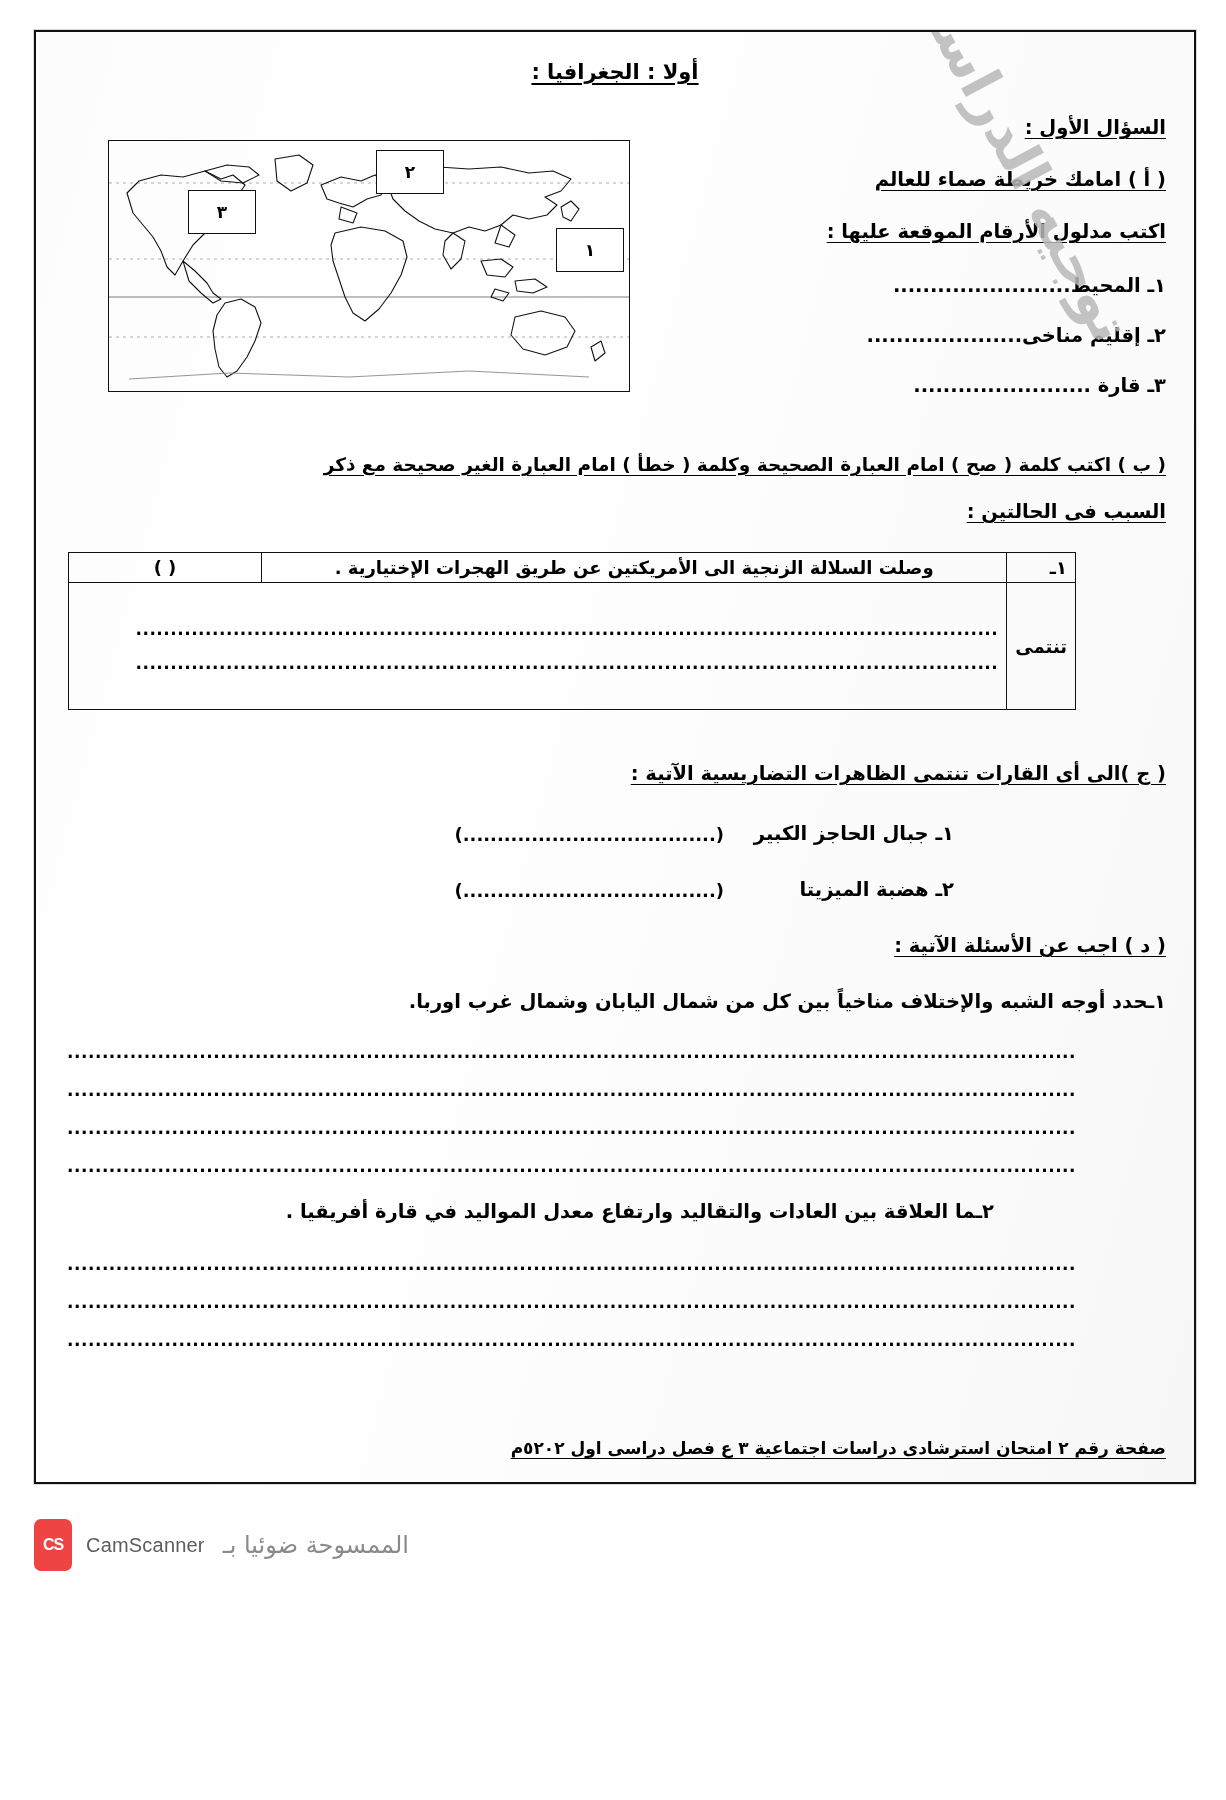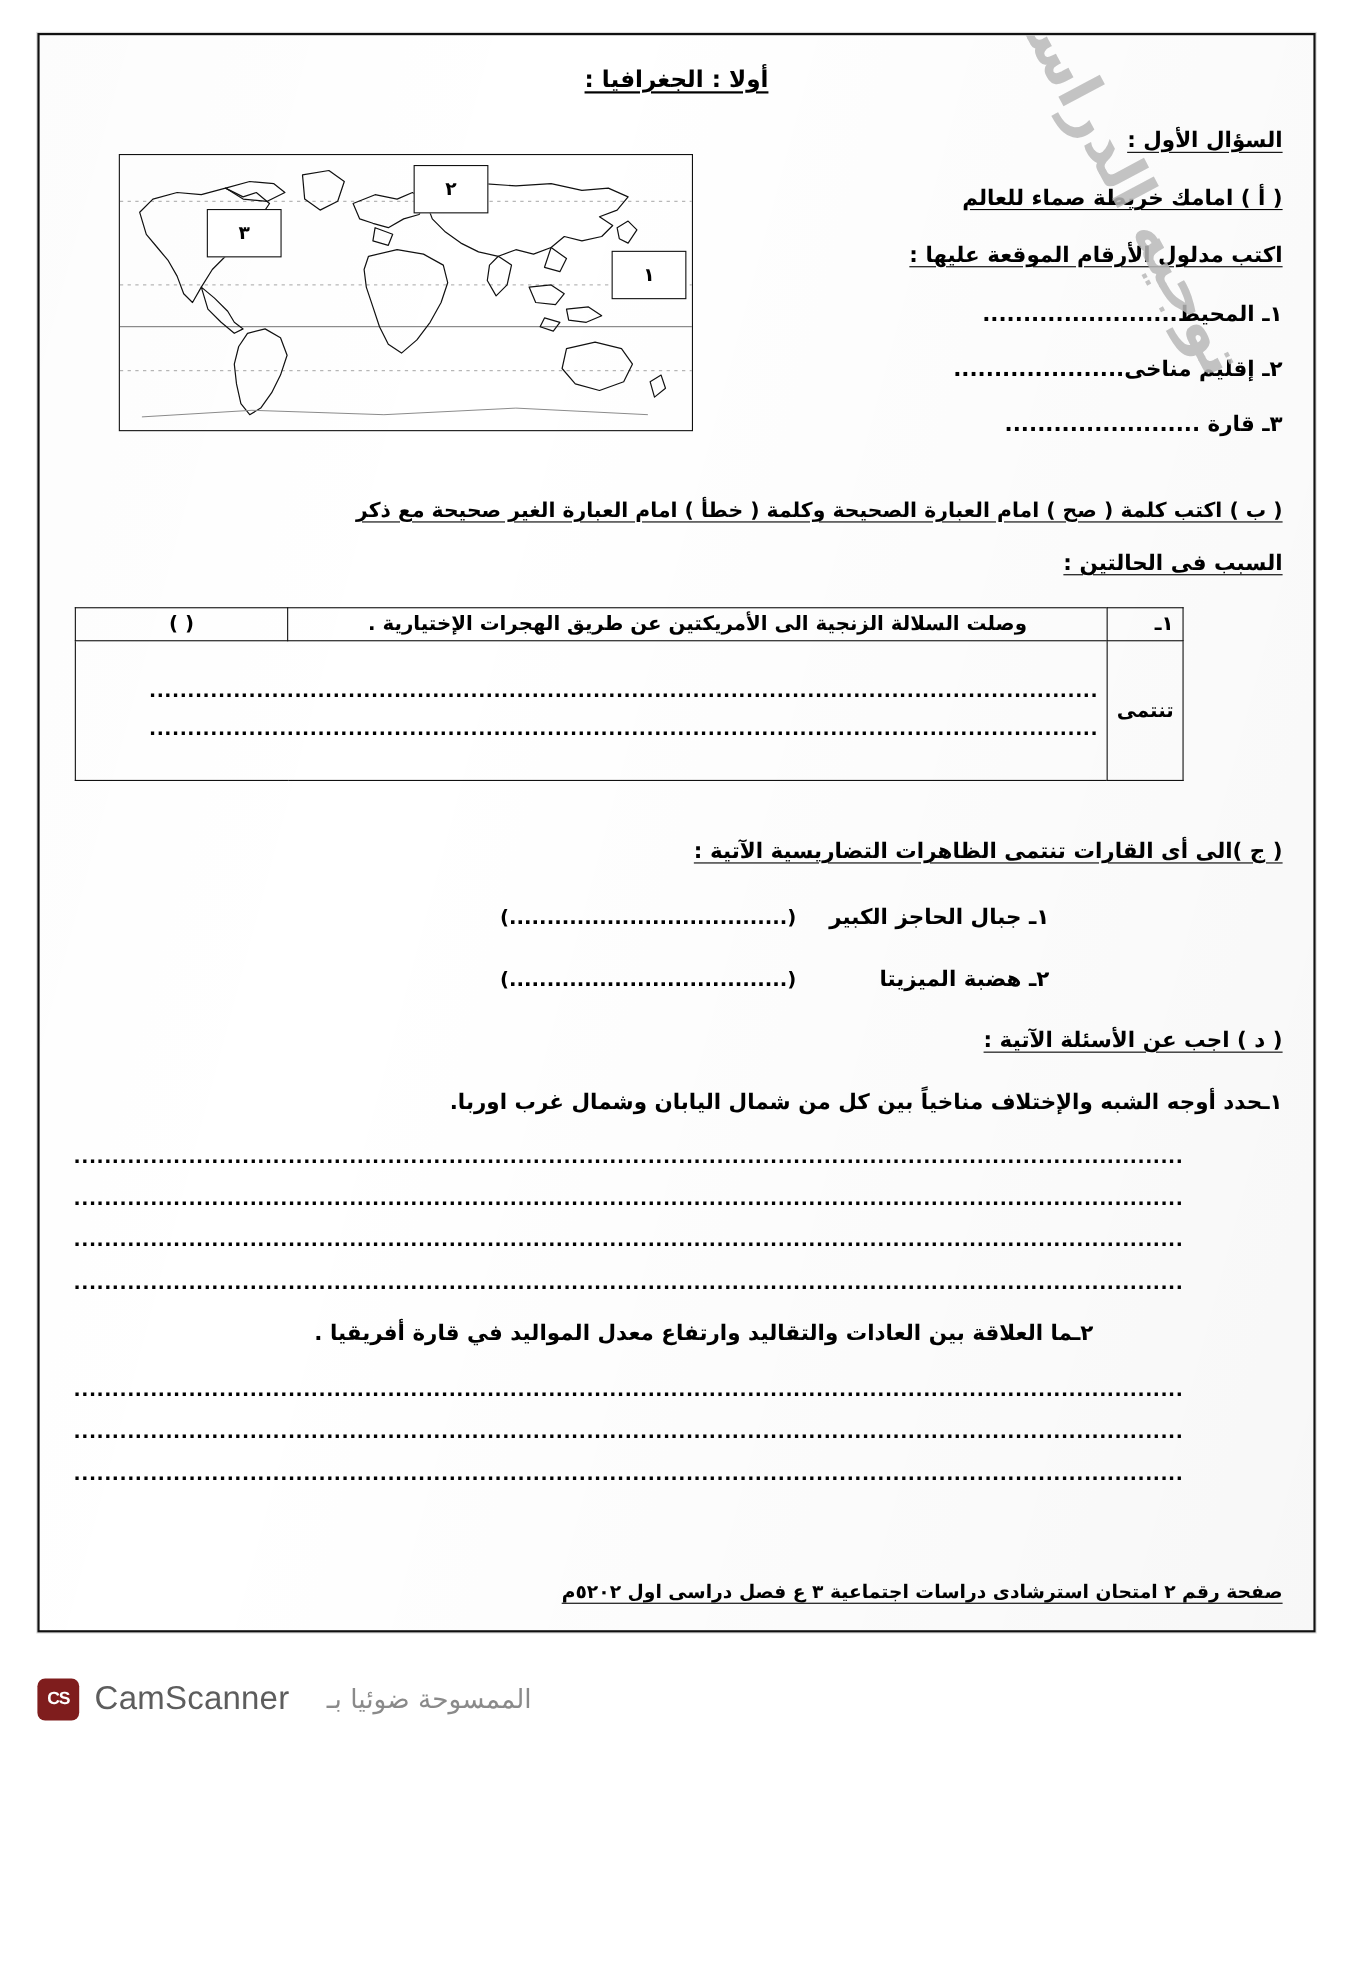--- a/index.html
+++ b/index.html
@@ -100,32 +100,32 @@
     font-weight:bold;font-size:17px;color:#000;
     text-decoration:underline;text-underline-offset:4px;white-space:nowrap;
   }
   
   #cs-bar{
     position:absolute;left:0;top:1510px;width:1226px;height:70px;
     display:flex;align-items:center;gap:14px;padding-right:0;padding-left:34px;
     direction:ltr;
   }
   #cs-logo{
-    width:38px;height:38px;border-radius:7px;background:#7f1d1d;
+    width:38px;height:52px;border-radius:7px;background:#ef4444;
     display:flex;align-items:center;justify-content:center;
     color:#fff;font-family:"Liberation Sans",sans-serif;font-weight:bold;font-size:16px;
     letter-spacing:-1px;flex:none;text-align:center;
   }
   #cs-word{
     font-family:"Liberation Sans","DejaVu Sans",sans-serif;
-    font-size:30px;color:#5d5d5d;font-weight:400;letter-spacing:.2px;
+    font-size:20px;color:#5d5d5d;font-weight:400;letter-spacing:.2px;
   }
   #cs-ar{
     font-family:"DejaVu Sans","Liberation Sans",sans-serif;
-    font-size:24px;color:#8a8a8a;direction:rtl;margin-left:20px;
+    font-size:24px;color:#8a8a8a;direction:rtl;margin-left:4px;
   }
 </style>
 </head>
 <body>
 
 <div id="scan-page">
   <div class="page-inner">
 
     <div class="hdr-center ar" style="top:28px;">أولا : الجغرافيا :</div>
 

